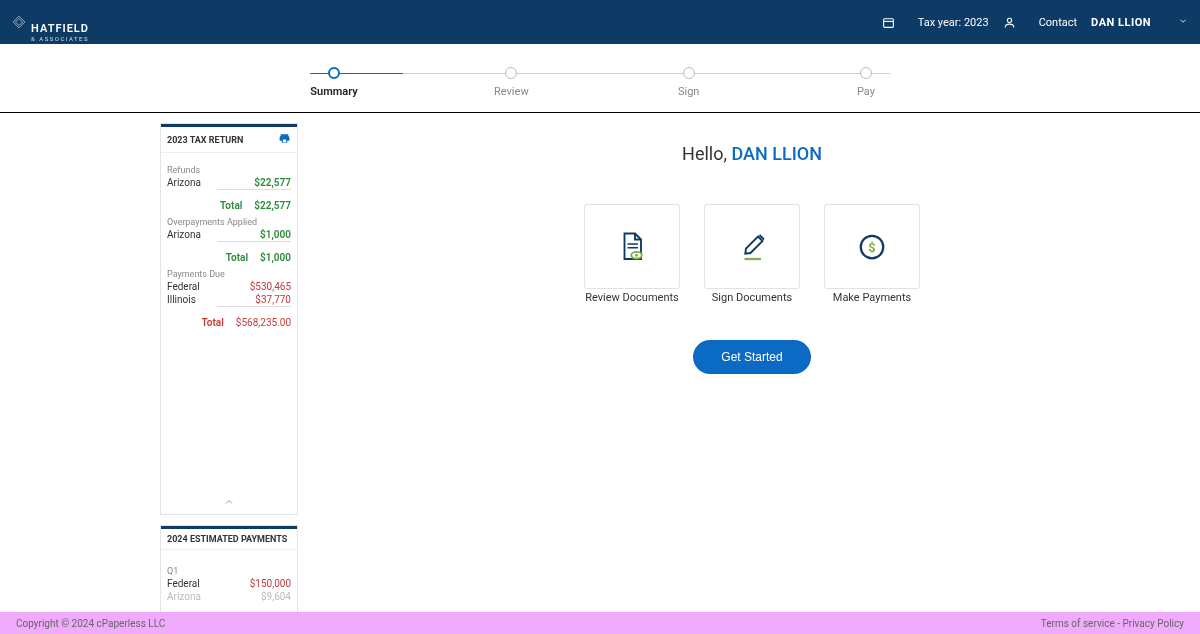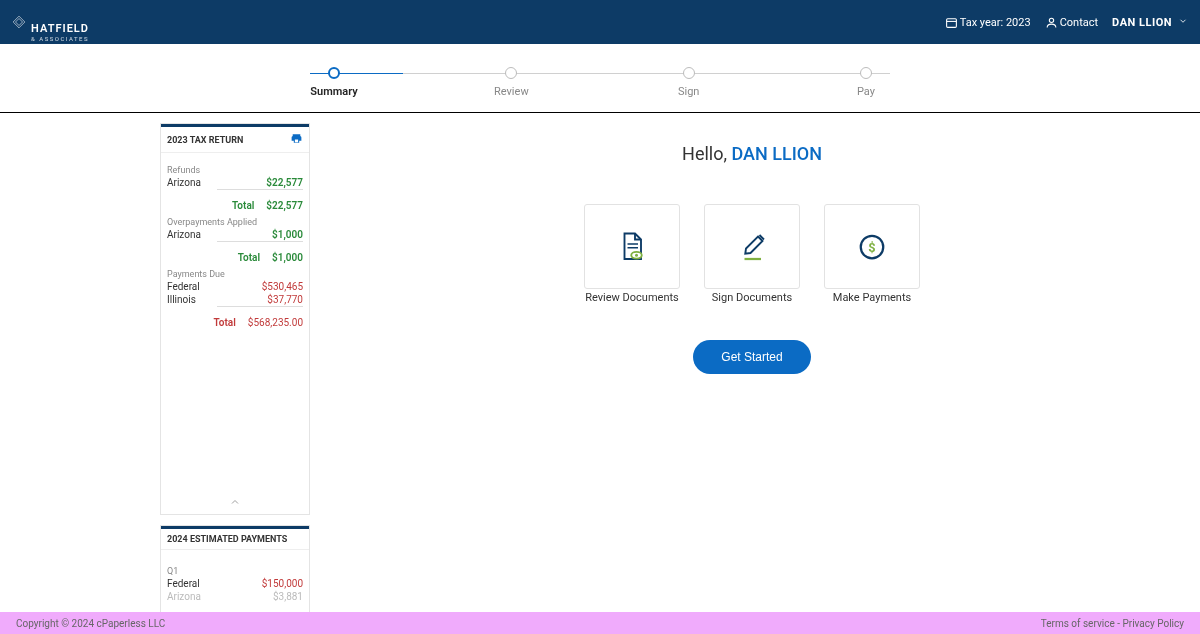--- a/index.html
+++ b/index.html
@@ -22,21 +22,21 @@
   align-items: center;
   justify-content: space-between;
   padding: 0 12px;
   color: #fff;
 }
 .logo { display: flex; align-items: center; gap: 5px; font-size:11px; }
 .logo svg { width:14px; height:14px; }
 .logo-text .main { font-weight: 600; letter-spacing: 1px; font-size:11px; }
 .logo-text .sub { font-size: 6px; letter-spacing: 1.5px; opacity: .8; }
 .header-right { display: flex; align-items: center; gap: 14px; font-size: 11px; }
-.header-item { display: flex; align-items: center; gap: 2px; cursor: pointer; }
+.header-item { display: flex; align-items: center; gap: 23px; cursor: pointer; }
 .header-item svg { width: 13px; height: 13px; }
 .user-name { font-weight: 700; letter-spacing:.5px;}
 .chev { display:inline-block; margin-left:4px;}
 .chev svg{width:10px;height:10px;}
 
 
 .stepper-wrap{ padding-top:23px; border-bottom:1px solid #000000; padding-bottom:14px;}
 .stepper { position: relative; width: 580px; margin: 0 auto; }
 .stepper-line { position:absolute; top:6px; left:0; right:0; height:1px; background:#d0d0d0; }
 .stepper-line-active{ position:absolute; top:6px; left:0; width:93px; height:1px; background:#0b6bc4;}
@@ -46,21 +46,21 @@
 .step-circle.active{ border:2px solid #0b6bc4; width:12px; height:12px;}
 .step-label{ font-size:11px; color:#888; margin-top:6px;}
 .step-label.active{ color:#222; font-weight:600;}
 
 
 .content{ display:flex; padding-top:10px;}
 .sidebar{ width:304px; padding-left:160px;}
 .main{ flex:1; padding-top:20px; display:flex; flex-direction:column; align-items:center;}
 
 
-.panel{ border:1px solid #e4e4e4; width:150px; background:#fff; margin-bottom:10px; font-size:10px;}
+.panel{ border:1px solid #e4e4e4; width:138px; background:#fff; margin-bottom:10px; font-size:10px;}
 .panel-topbar{ height:3px; background:#0d3b66;}
 .panel-header{ display:flex; align-items:center; justify-content:space-between; padding:5px 6px; border-bottom:1px solid #eee;}
 .panel-title{ font-size:9px; font-weight:700; color:#333;}
 .print-icon{ color:#0b6bc4; cursor:pointer;}
 .print-icon svg{width:13px;height:13px;}
 .panel-body{ padding:6px 6px 4px;}
 .section-label{ font-size:9px; color:#888; margin-top:6px;}
 .line-item{ display:flex; justify-content:space-between; font-size:10px; margin-top:2px;}
 .line-item .val{ text-align:right;}
 .pos{ color:#2a8a3a; font-weight:600;}
@@ -215,21 +215,21 @@
         <span class="panel-title">2024 ESTIMATED PAYMENTS</span>
       </div>
       <div class="panel-body" id="est-body">
           <div class="section-label" style="margin-top: 10px;">Q1</div>
           <div class="line-item">
             <span>Federal</span>
             <span class="val neg">$150,000</span>
           </div>
           <div class="line-item">
             <span class="muted">Arizona</span>
-            <span class="val neg muted">$3,881</span>
+            <span class="val neg muted">$9,604</span>
           </div>
           <div style="height: 20px;"></div>
         </div>
       <div class="panel-chev">
         <svg viewBox="0 0 24 24" fill="none" stroke="#a0a0a0" stroke-width="2">
             <polyline points="6 9 12 15 18 9"></polyline>
           </svg>
       </div>
     </div>
 

